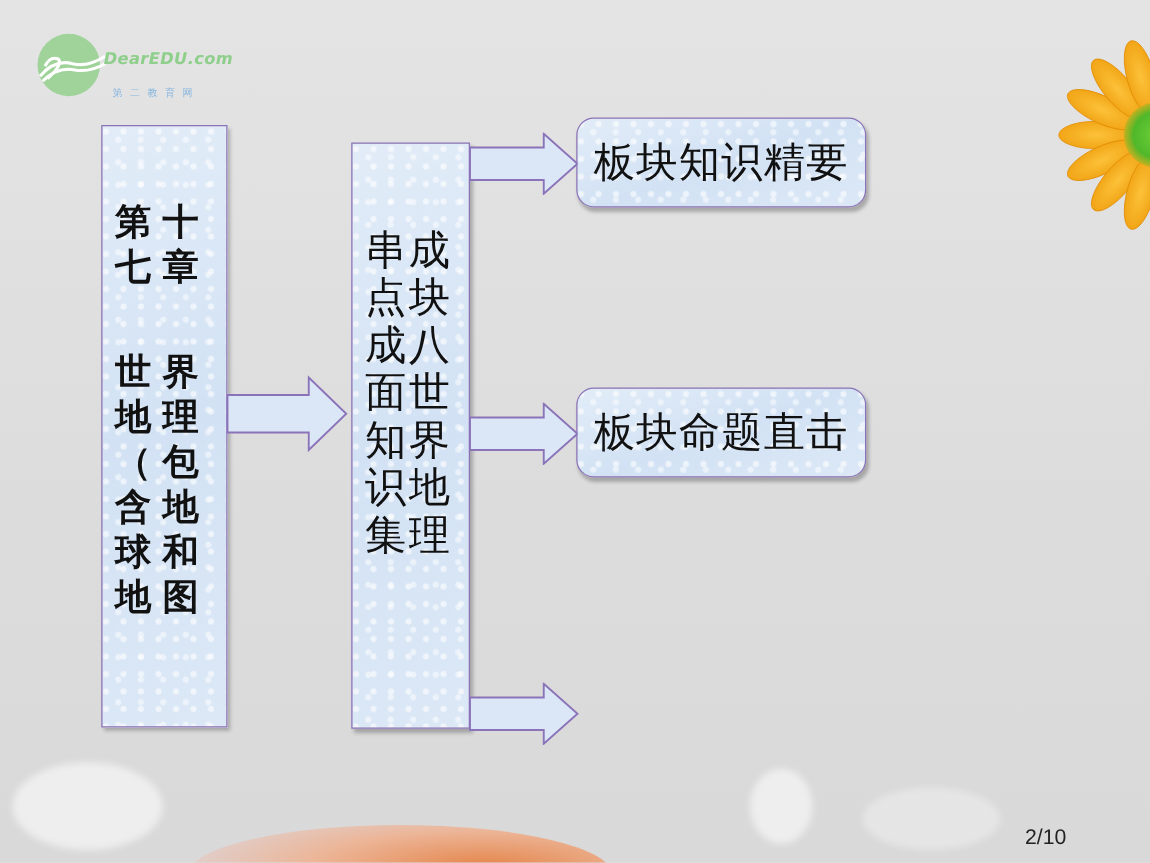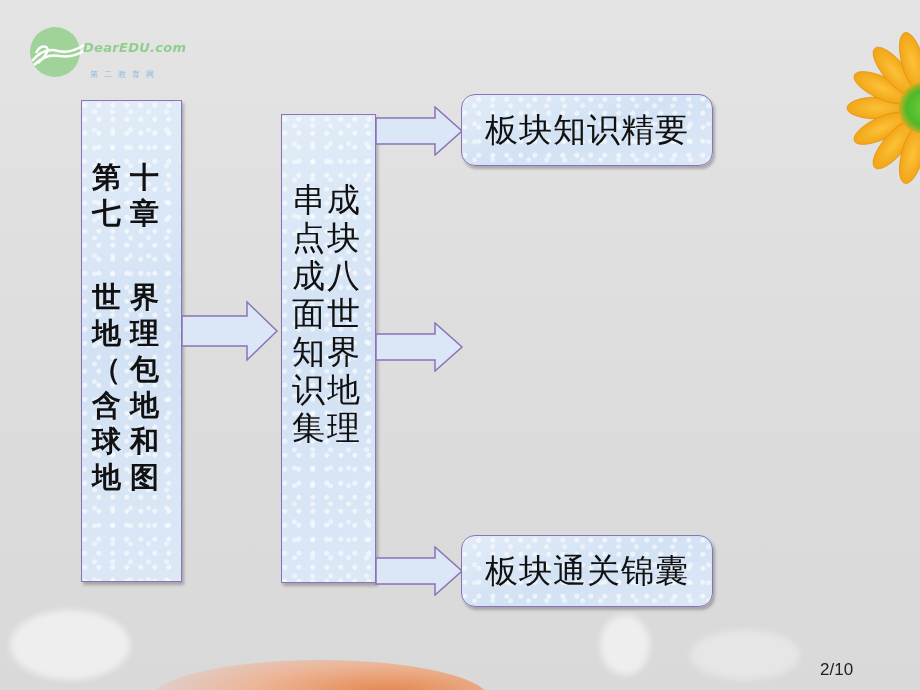--- a/index.html
+++ b/index.html
@@ -35,21 +35,21 @@
       background:
         radial-gradient(circle at 20% 30%, rgba(255,255,255,0.6) 0 2px, transparent 3px),
         radial-gradient(circle at 70% 60%, rgba(255,255,255,0.5) 0 2px, transparent 3px),
         linear-gradient(160deg, #e2ecf8 0%, #d2e2f4 50%, #dce8f6 100%);
       background-size: 14px 14px, 18px 18px, 100% 100%;
       box-shadow: 2px 3px 3px rgba(0,0,0,0.25);
       box-sizing: border-box;
     }
     .box-chapter { left: 81px; top: 100px; width: 101px; height: 482px; }
     .box-summary { left: 281px; top: 114px; width: 95px; height: 469px; }
-    .box-section { border-radius: 14px; height: 72px; width: 252px; left: 461px; }
+    .box-section { border-radius: 14px; height: 72px; width: 232px; left: 461px; }
     .box-s1 { top: 94px; }
     .box-s2 { top: 310px; }
     .box-s3 { top: 535px; }
 
     
     .vcol { position: absolute; display: flex; flex-direction: column; align-items: center; }
     .calli { font-family: "DejaVu Serif", serif; font-weight: bold; font-size: 29px; line-height: 36px; color: #111; }
     .song { font-family: "DejaVu Serif", serif; font-size: 33px; line-height: 38px; color: #111; }
     .ch { display: block; height: 36px; }
 
@@ -168,18 +168,18 @@
   <svg class="arrow" style="left:375px;top:322px;" width="90" height="50" viewBox="0 0 90 50">
     <path d="M1 12 H60 V1 L87 25 L60 49 V38 H1 Z" fill="#dbe7f6" stroke="#8a73b8" stroke-width="1.5"></path>
   </svg>
   <svg class="arrow" style="left:375px;top:546px;" width="90" height="50" viewBox="0 0 90 50">
     <path d="M1 12 H60 V1 L87 25 L60 49 V38 H1 Z" fill="#dbe7f6" stroke="#8a73b8" stroke-width="1.5"></path>
   </svg>
 
   <div class="box box-section box-s1">
     <div class="section-label">板块知识精要</div>
   </div>
-  <div class="box box-section box-s3">
-    <div class="section-label">板块通关锦囊</div>
+  <div class="box box-section box-s2">
+    <div class="section-label">板块命题直击</div>
   </div>
 
   <div class="page-num">2/10</div>
 </div>
 
 </body></html>

